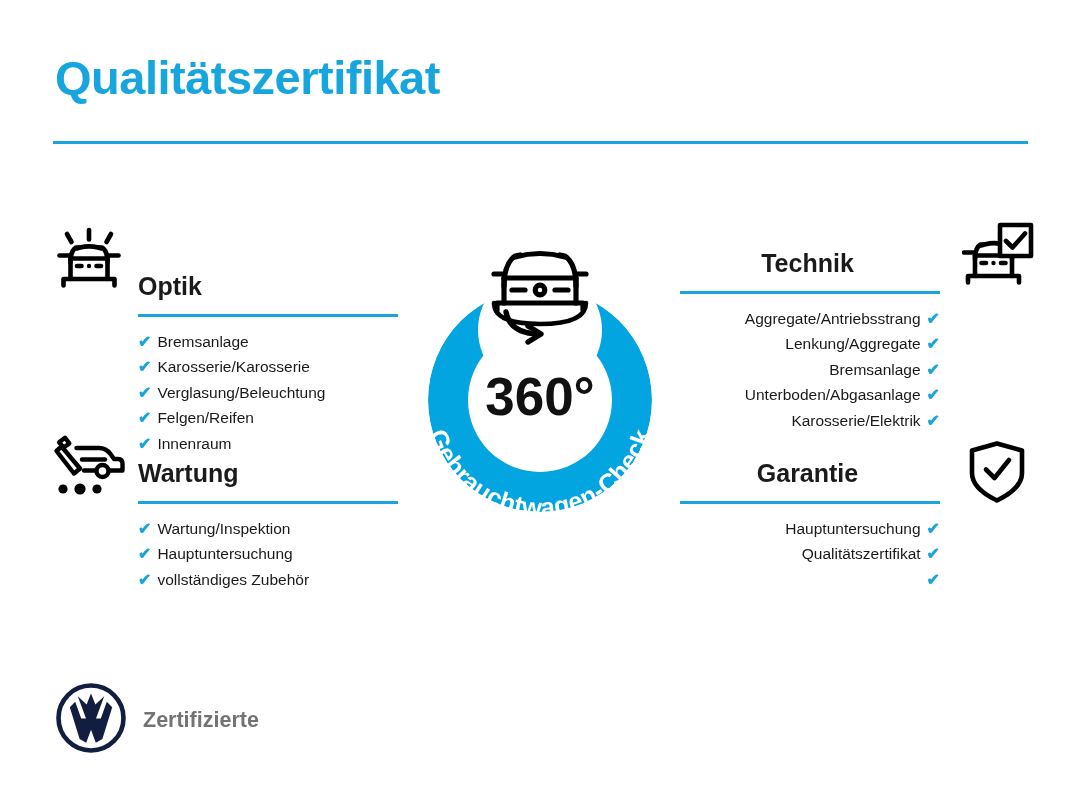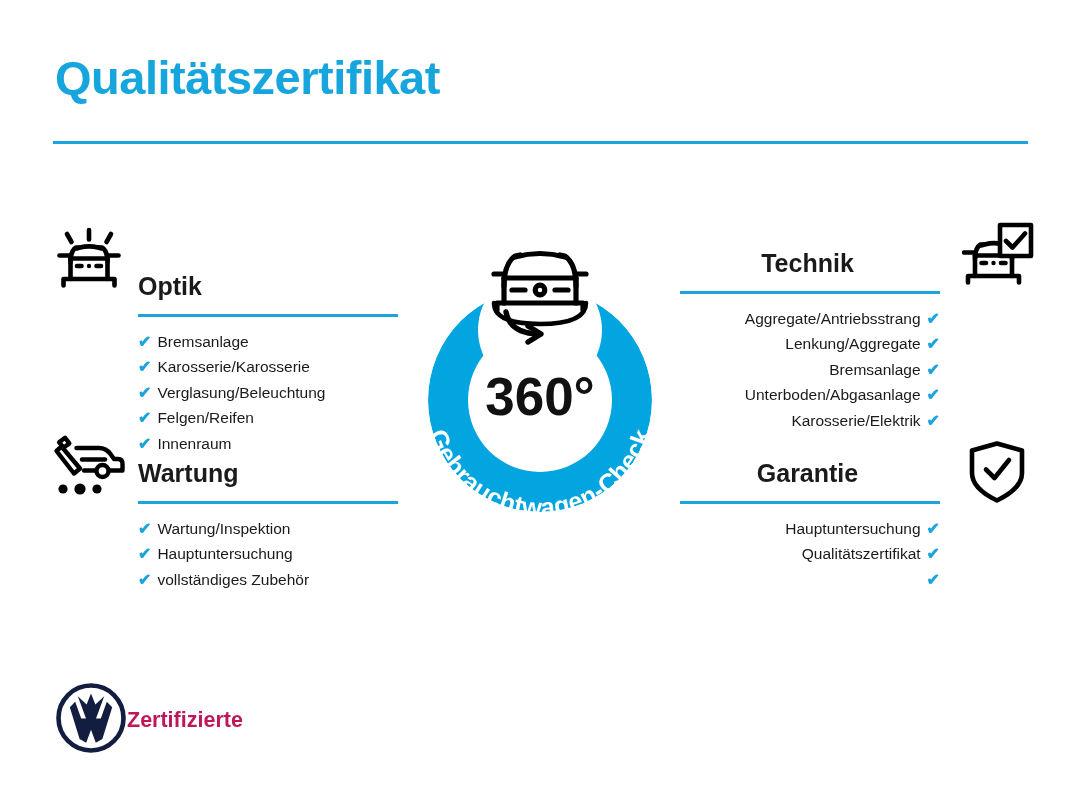--- a/index.html
+++ b/index.html
@@ -127,22 +127,22 @@
   
   #footer-logo {
     position: absolute;
     left: 55px;
     top: 682px;
     display: flex;
     align-items: center;
   }
   #footer-logo .vw-mark { flex: 0 0 auto; }
   .footer-text {
-    margin-left: 0;
-    color: #be185d;
+    margin-left: 16px;
+    color: #737373;
     font-size: 21.5px;
     font-weight: bold;
     line-height: 28px;
     white-space: nowrap;
   }
 </style>
 </head>
 <body>
 
 <div class="page">

